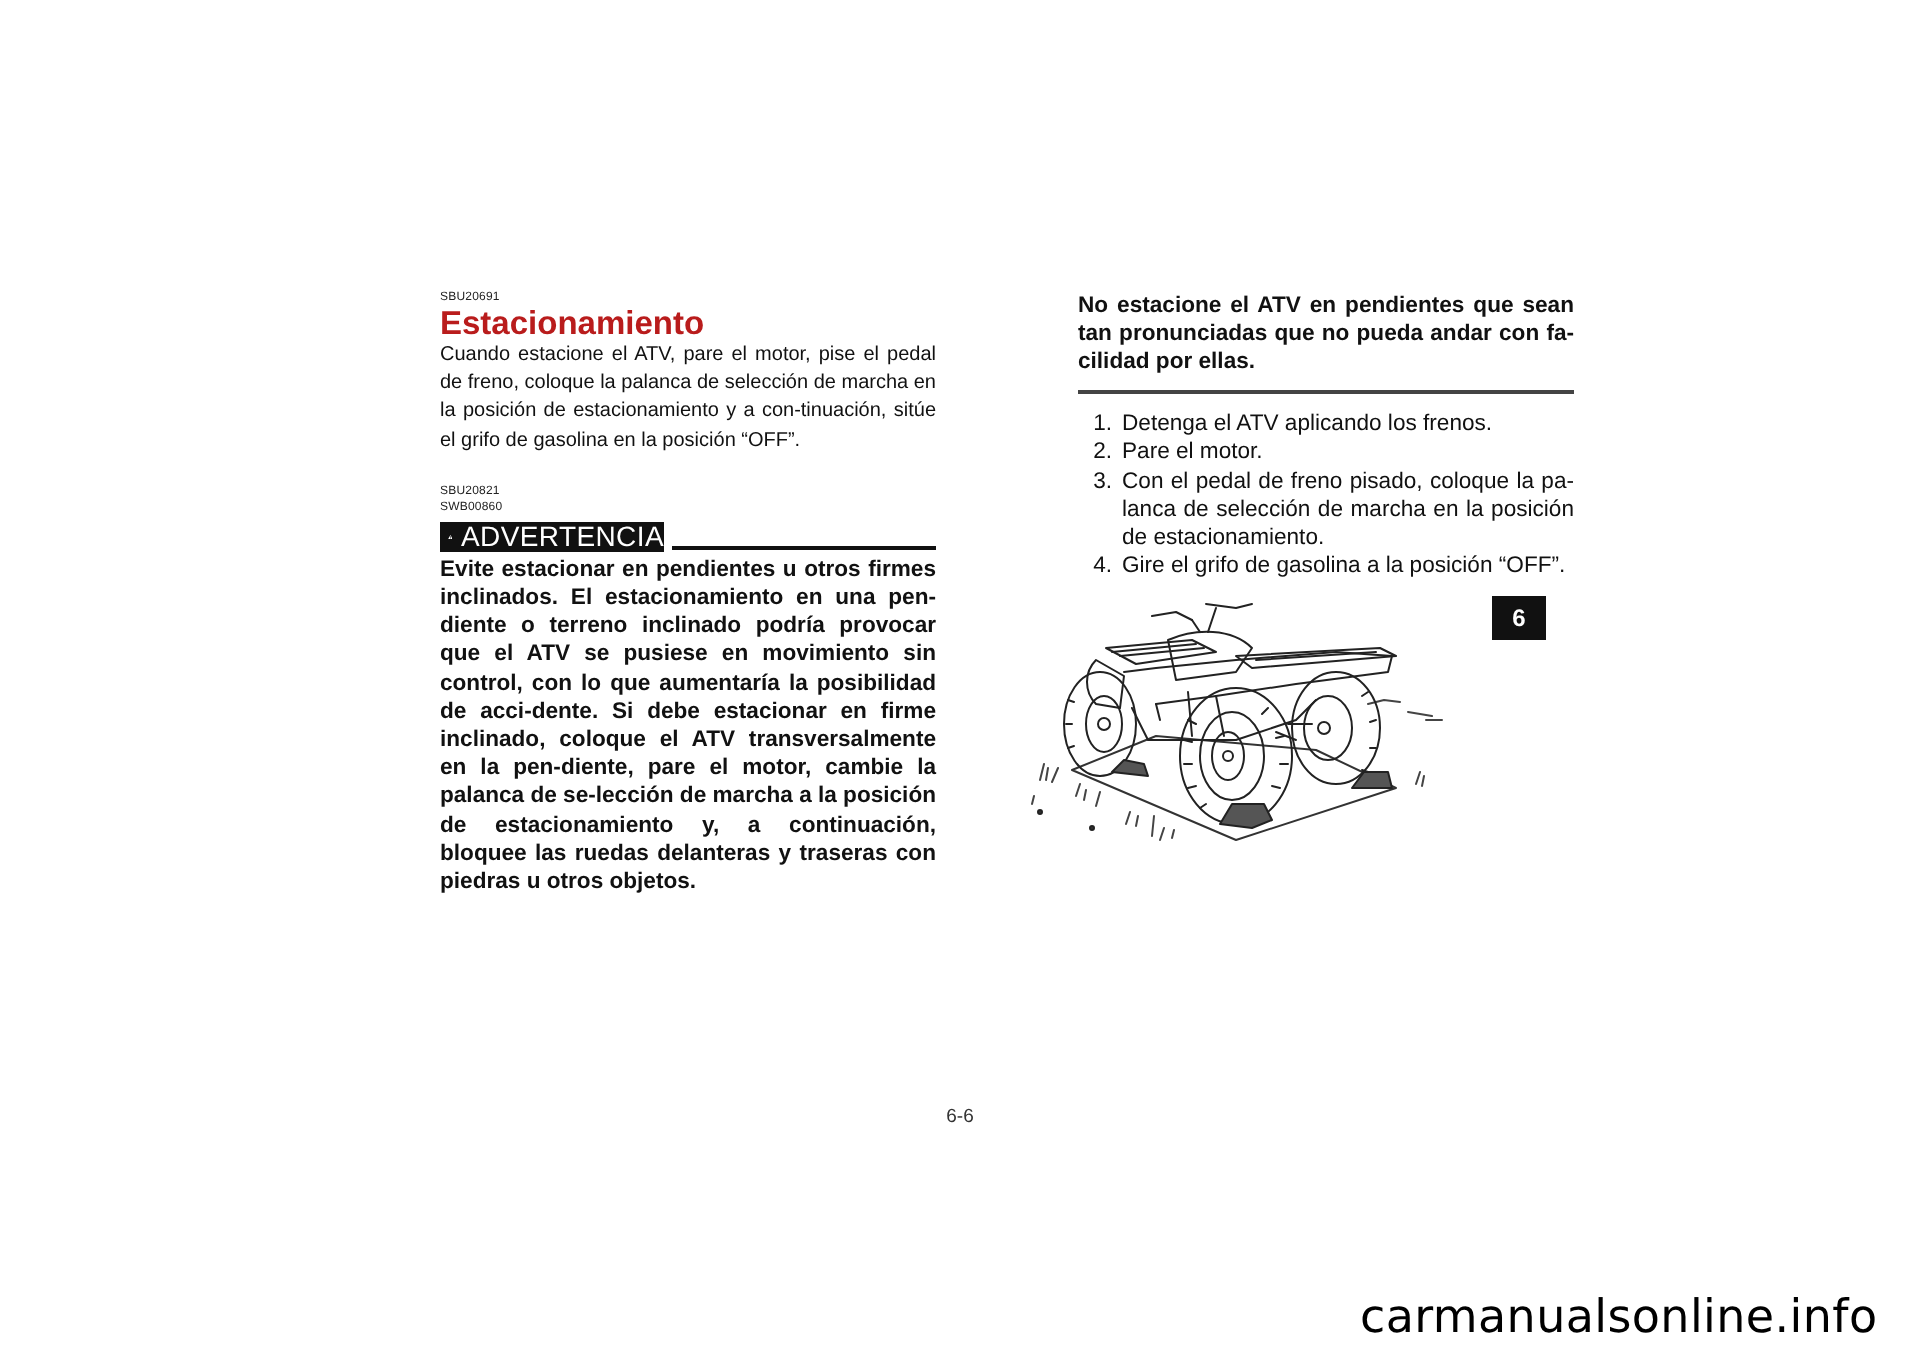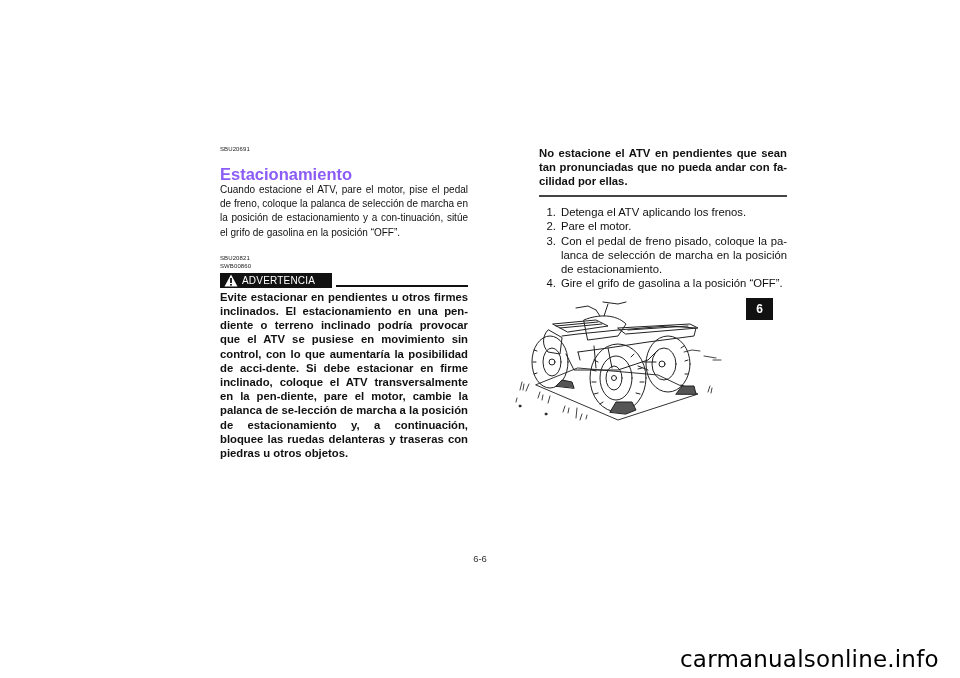--- a/index.html
+++ b/index.html
@@ -4,30 +4,30 @@
   <style>
     * { margin: 0; padding: 0; box-sizing: border-box; }
     html, body { width: 960px; height: 678px; background: #ffffff; overflow: hidden; }
     body { position: relative; font-family: "Liberation Sans", "DejaVu Sans", sans-serif; color: #111; }
 
     .col { position: absolute; }
     .col-left { left: 220px; top: 146px; width: 248px; }
     .col-right { left: 494px; top: 146px; width: 248px; margin-left: 45px; }
 
     .code { font-size: 6px; letter-spacing: 0.1px; color: #222; line-height: 7px; }
-    .heading { font-size: 16.5px; font-weight: bold; line-height: 18px; color: #8b5cf6; margin-top: 12px; }
+    .heading { font-size: 16.5px; font-weight: bold; line-height: 18px; color: #b91c1c; }
     .body-text { font-size: 10px; line-height: 14.2px; text-align: justify; text-align-last: left; hyphens: manual; color: #111; }
     .bold-text { font-size: 11.3px; line-height: 14.2px; font-weight: bold; text-align: justify; color: #111; }
 
     .sec2 { margin-top: 15px; }
 
     .warning-row { display: flex; align-items: flex-end; margin-top: 0px; height: 18px; }
     .warning-badge { background: #111; color: #fff; height: 15px; width: 112px; display: flex; align-items: center; padding-left: 4px; }
     .warning-badge .tri { width: 14px; height: 13px; margin-right: 4px; }
-    .warning-badge .label { font-size: 10px; letter-spacing: 0.2px; font-weight: normal; }
+    .warning-badge .label { font-size: 14px; letter-spacing: 0.2px; font-weight: normal; }
     .warning-line { flex: 1; height: 1.5px; background: #111; margin-left: 4px; margin-bottom: 1px; }
 
     .divider-thick { height: 2.5px; background: #444; margin-top: 6px; margin-bottom: 8px; }
 
     ol.steps { list-style: none; }
     ol.steps li { display: flex; font-size: 11.3px; line-height: 14.2px; color: #111; }
     ol.steps li .num { width: 22px; text-align: right; padding-right: 5px; flex-shrink: 0; }
     ol.steps li .txt { flex: 1; text-align: justify; }
 
     .illustration { position: absolute; left: 508px; top: 290px; width: 222px; height: 140px; }

